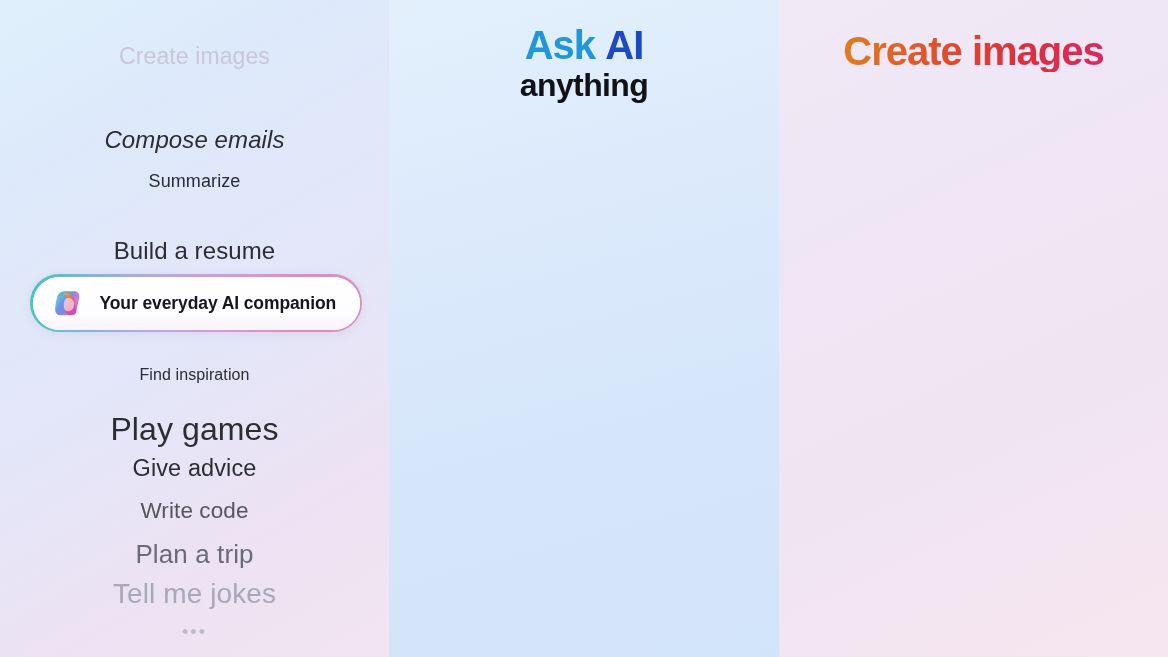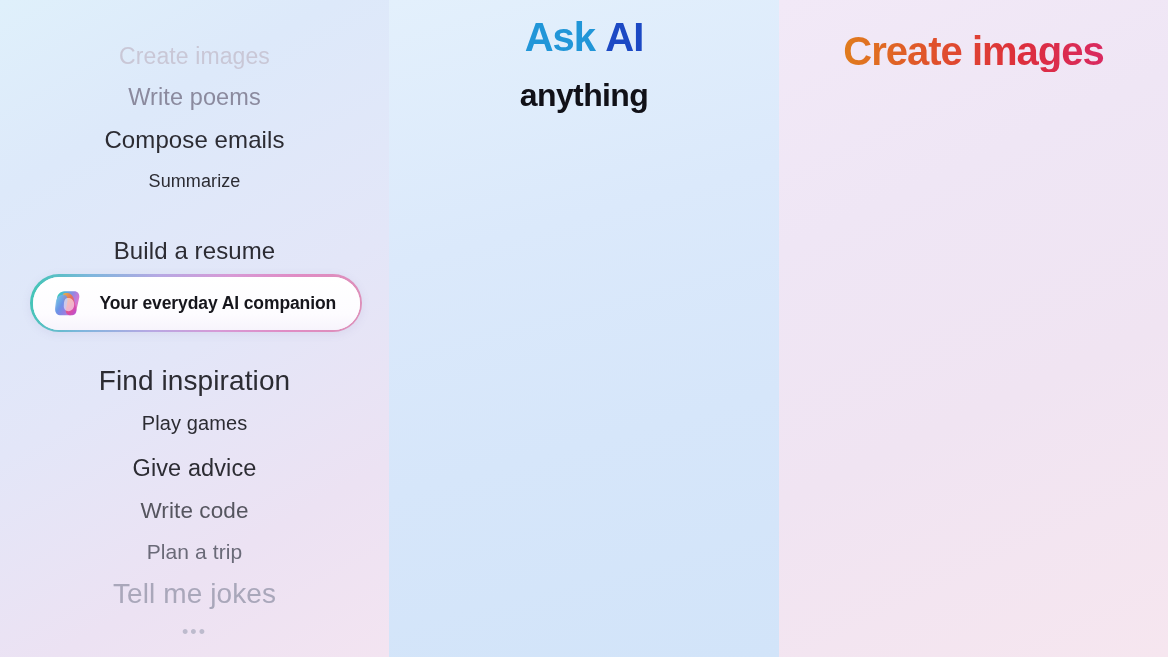--- a/index.html
+++ b/index.html
@@ -38,42 +38,39 @@
     border-radius:27px; padding-left:20px; }
   .copilot-logo { width:33px; height:31px; flex:0 0 auto; margin-right:14px; }
   .pill-text { font-size:17.5px; font-weight:700; color:#16161c; letter-spacing:-.1px; }
 
   .ellipsis-dots { position:absolute; left:0; top:622px; width:100%; text-align:center;
     color:#bdbbcd; font-size:18px; letter-spacing:2px; }
 
   
   .head-wrap { position:absolute; left:0; width:100%; text-align:center; }
   .head-line1 { font-size:40px; font-weight:700; line-height:1.05; letter-spacing:-1px; }
-  .head-line2 { font-size:32px; font-weight:700; color:#111118; line-height:1.1; letter-spacing:-.6px; margin-top:20px; }
+  .head-line2 { font-size:32px; font-weight:700; color:#111118; line-height:1.1; letter-spacing:-.6px; margin-top:2px; }
   .g-ask { color:#2196d8; }
   .g-ai  { color:#1c49c4; }
   .grad-create {
     background:linear-gradient(92deg,#d98e18 0%,#e07a1e 18%,#e0502c 40%,#dd2f3c 62%,#d92a5e 82%,#d92a72 100%);
     -webkit-background-clip:text; background-clip:text; color:transparent;
   }
 </style>
 </head>
 <body>
 
 <div class="screen">
 
   <div class="panel panel-left">
 
     <div class="phrase-list" style="top:45px;">
       <div class="phrase f0">Create images</div>
     </div>
-    <div class="phrase-list" style="top:86px;">
-      <div class="phrase f2" style="font-size:23.5px;">Write poems</div>
-    </div>
-    <div class="phrase-list" style="top:128px;">
+    <div class="phrase-list" style="top:128px;font-style:italic;">
       <div class="phrase" style="font-size:24px;">Compose emails</div>
     </div>
     <div class="phrase-list" style="top:172px;">
       <div class="phrase" style="font-size:18px;">Summarize</div>
     </div>
     <div class="phrase-list" style="top:218px;margin-top:21px;">
       <div class="phrase" style="font-size:24px;">Build a resume</div>
     </div>
 
     <div class="pill">
@@ -102,44 +99,44 @@
           <path d="M8 18 C10 9,17 6,25 6 L41 6 C48 6,52 11,51 18 L46 40 C45 48,39 53,31 53 L16 53 C8 53,4 47,6 40 Z" fill="url(#cpA)" opacity=".95"></path>
           <path d="M22 10 C30 8,38 12,40 20 L45 40 C47 48,42 53,35 53 C28 53,25 49,24 43 L20 22 C19 15,18 11,22 10 Z" fill="url(#cpB)" opacity=".9"></path>
           <path d="M6 24 C8 16,14 12,21 13 C27 14,29 19,28 26 L25 42 C24 49,19 53,13 52 C6 51,3 45,4 38 Z" fill="url(#cpC)" opacity=".85"></path>
           <path d="M26 20 C33 18,40 22,41 30 C42 38,37 45,30 45 C24 45,20 40,21 33 C21 26,23 21,26 20 Z" fill="#ffffff" opacity=".55"></path>
         </svg>
         <span class="pill-text">Your everyday AI companion</span>
       </div>
     </div>
 
     <div class="phrase-list" style="top:367px;">
-      <div class="phrase" style="font-size:28px;">Find inspiration</div>
+      <div class="phrase" style="font-size:16px;">Find inspiration</div>
     </div>
     <div class="phrase-list" style="top:413px;">
-      <div class="phrase" style="font-size:20px;">Play games</div>
+      <div class="phrase" style="font-size:32px;">Play games</div>
     </div>
     <div class="phrase-list" style="top:457px;">
       <div class="phrase" style="font-size:23.5px;">Give advice</div>
     </div>
     <div class="phrase-list" style="top:500px;">
       <div class="phrase f2" style="font-size:22.5px;color:#55555f;">Write code</div>
     </div>
     <div class="phrase-list" style="top:541px;">
-      <div class="phrase f2" style="font-size:21px;color:#6a6a78;">Plan a trip</div>
+      <div class="phrase f2" style="font-size:26px;color:#6a6a78;">Plan a trip</div>
     </div>
     <div class="phrase-list" style="top:580px;">
       <div class="phrase f1" style="font-size:28px;">Tell me jokes</div>
     </div>
 
     <div class="ellipsis-dots">•••</div>
   </div>
 
   <div class="panel panel-mid">
 
-    <div class="head-wrap" style="top:16px;">
+    <div class="head-wrap" style="top:24px;">
       <div class="head-line1">
         <span class="g-ask">Ask</span><span>&nbsp;</span><span class="g-ai">AI</span>
       </div>
       <div class="head-line2">anything</div>
     </div>
 
   </div>
 
   <div class="panel panel-right">
 

